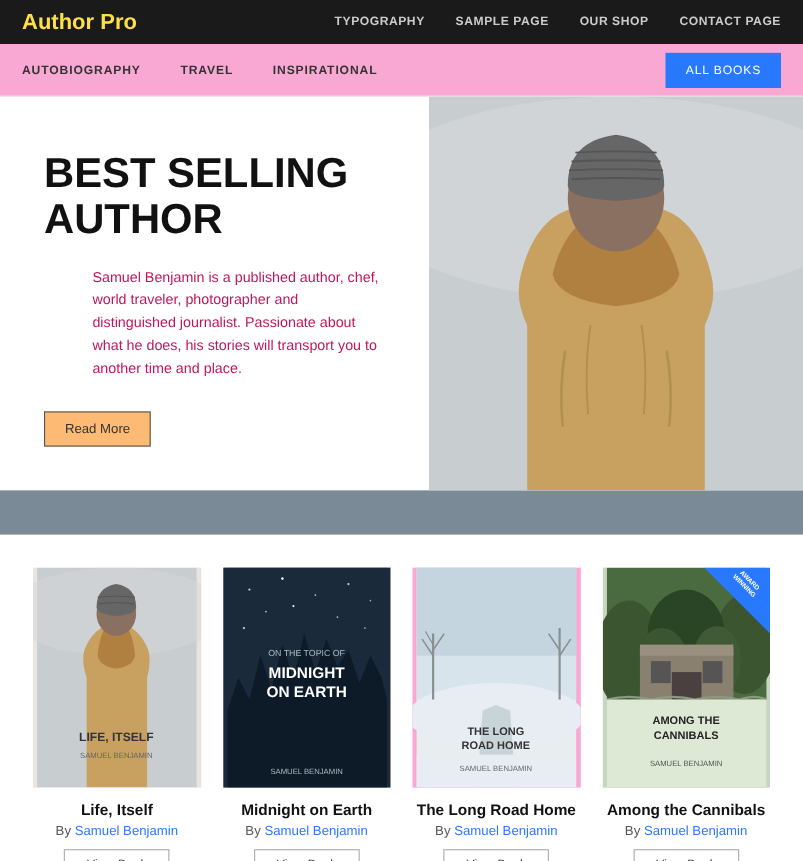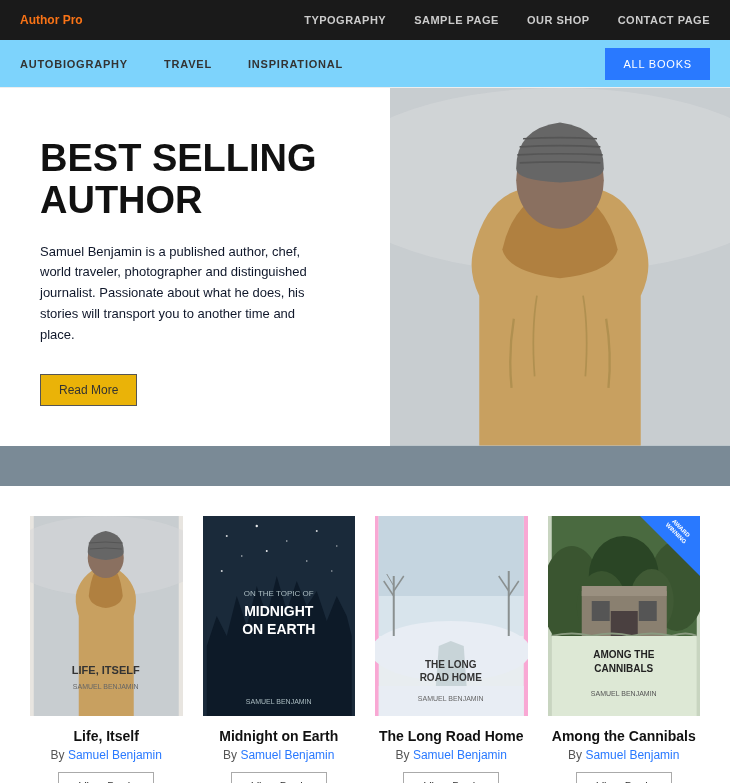--- a/index.html
+++ b/index.html
@@ -7,41 +7,41 @@
 
     
     .top-nav {
       background: #1a1a1a;
       display: flex;
       align-items: center;
       padding: 0 20px;
       height: 40px;
     }
     .top-nav .brand {
-      font-size: 12px;
+      font-size: 20px;
       font-weight: bold;
-      color: #f97316;
+      color: #fde047;
       margin-right: auto;
     }
     .top-nav-links {
       display: flex;
       gap: 28px;
       font-weight: bold;
     }
     .top-nav-links a {
       color: #ccc;
       text-decoration: none;
       font-size: 11px;
       letter-spacing: 0.5px;
       text-transform: uppercase;
     }
 
     
     .sub-nav {
-      background: #7dd3fc;
+      background: #f9a8d4;
       display: flex;
       align-items: center;
       padding: 0 20px;
       height: 48px;
       border-bottom: 1px solid #eee;
     }
     .sub-nav-links {
       display: flex;
       gap: 36px;
       flex: 1;
@@ -84,34 +84,35 @@
     .hero-text h1 {
       font-size: 38px;
       font-weight: 900;
       line-height: 1.1;
       color: #111;
       margin-bottom: 20px;
       text-transform: uppercase;
     }
     .hero-text p {
       font-size: 13px;
-      color: #0f172a;
+      color: #be185d;
       line-height: 1.6;
       margin-bottom: 28px;
       max-width: 280px;
+      margin-left: 44px;
     }
     .read-more-btn {
       display: inline-block;
       border: 1.5px solid #555;
       color: #333;
       font-size: 12px;
       padding: 8px 18px;
       text-decoration: none;
       cursor: pointer;
-      background: #eab308;
+      background: #fdba74;
       width: fit-content;
     }
     .hero-image {
       width: 340px;
       background: #b0bec5;
       overflow: hidden;
       position: relative;
     }
     
     .hero-image svg {

